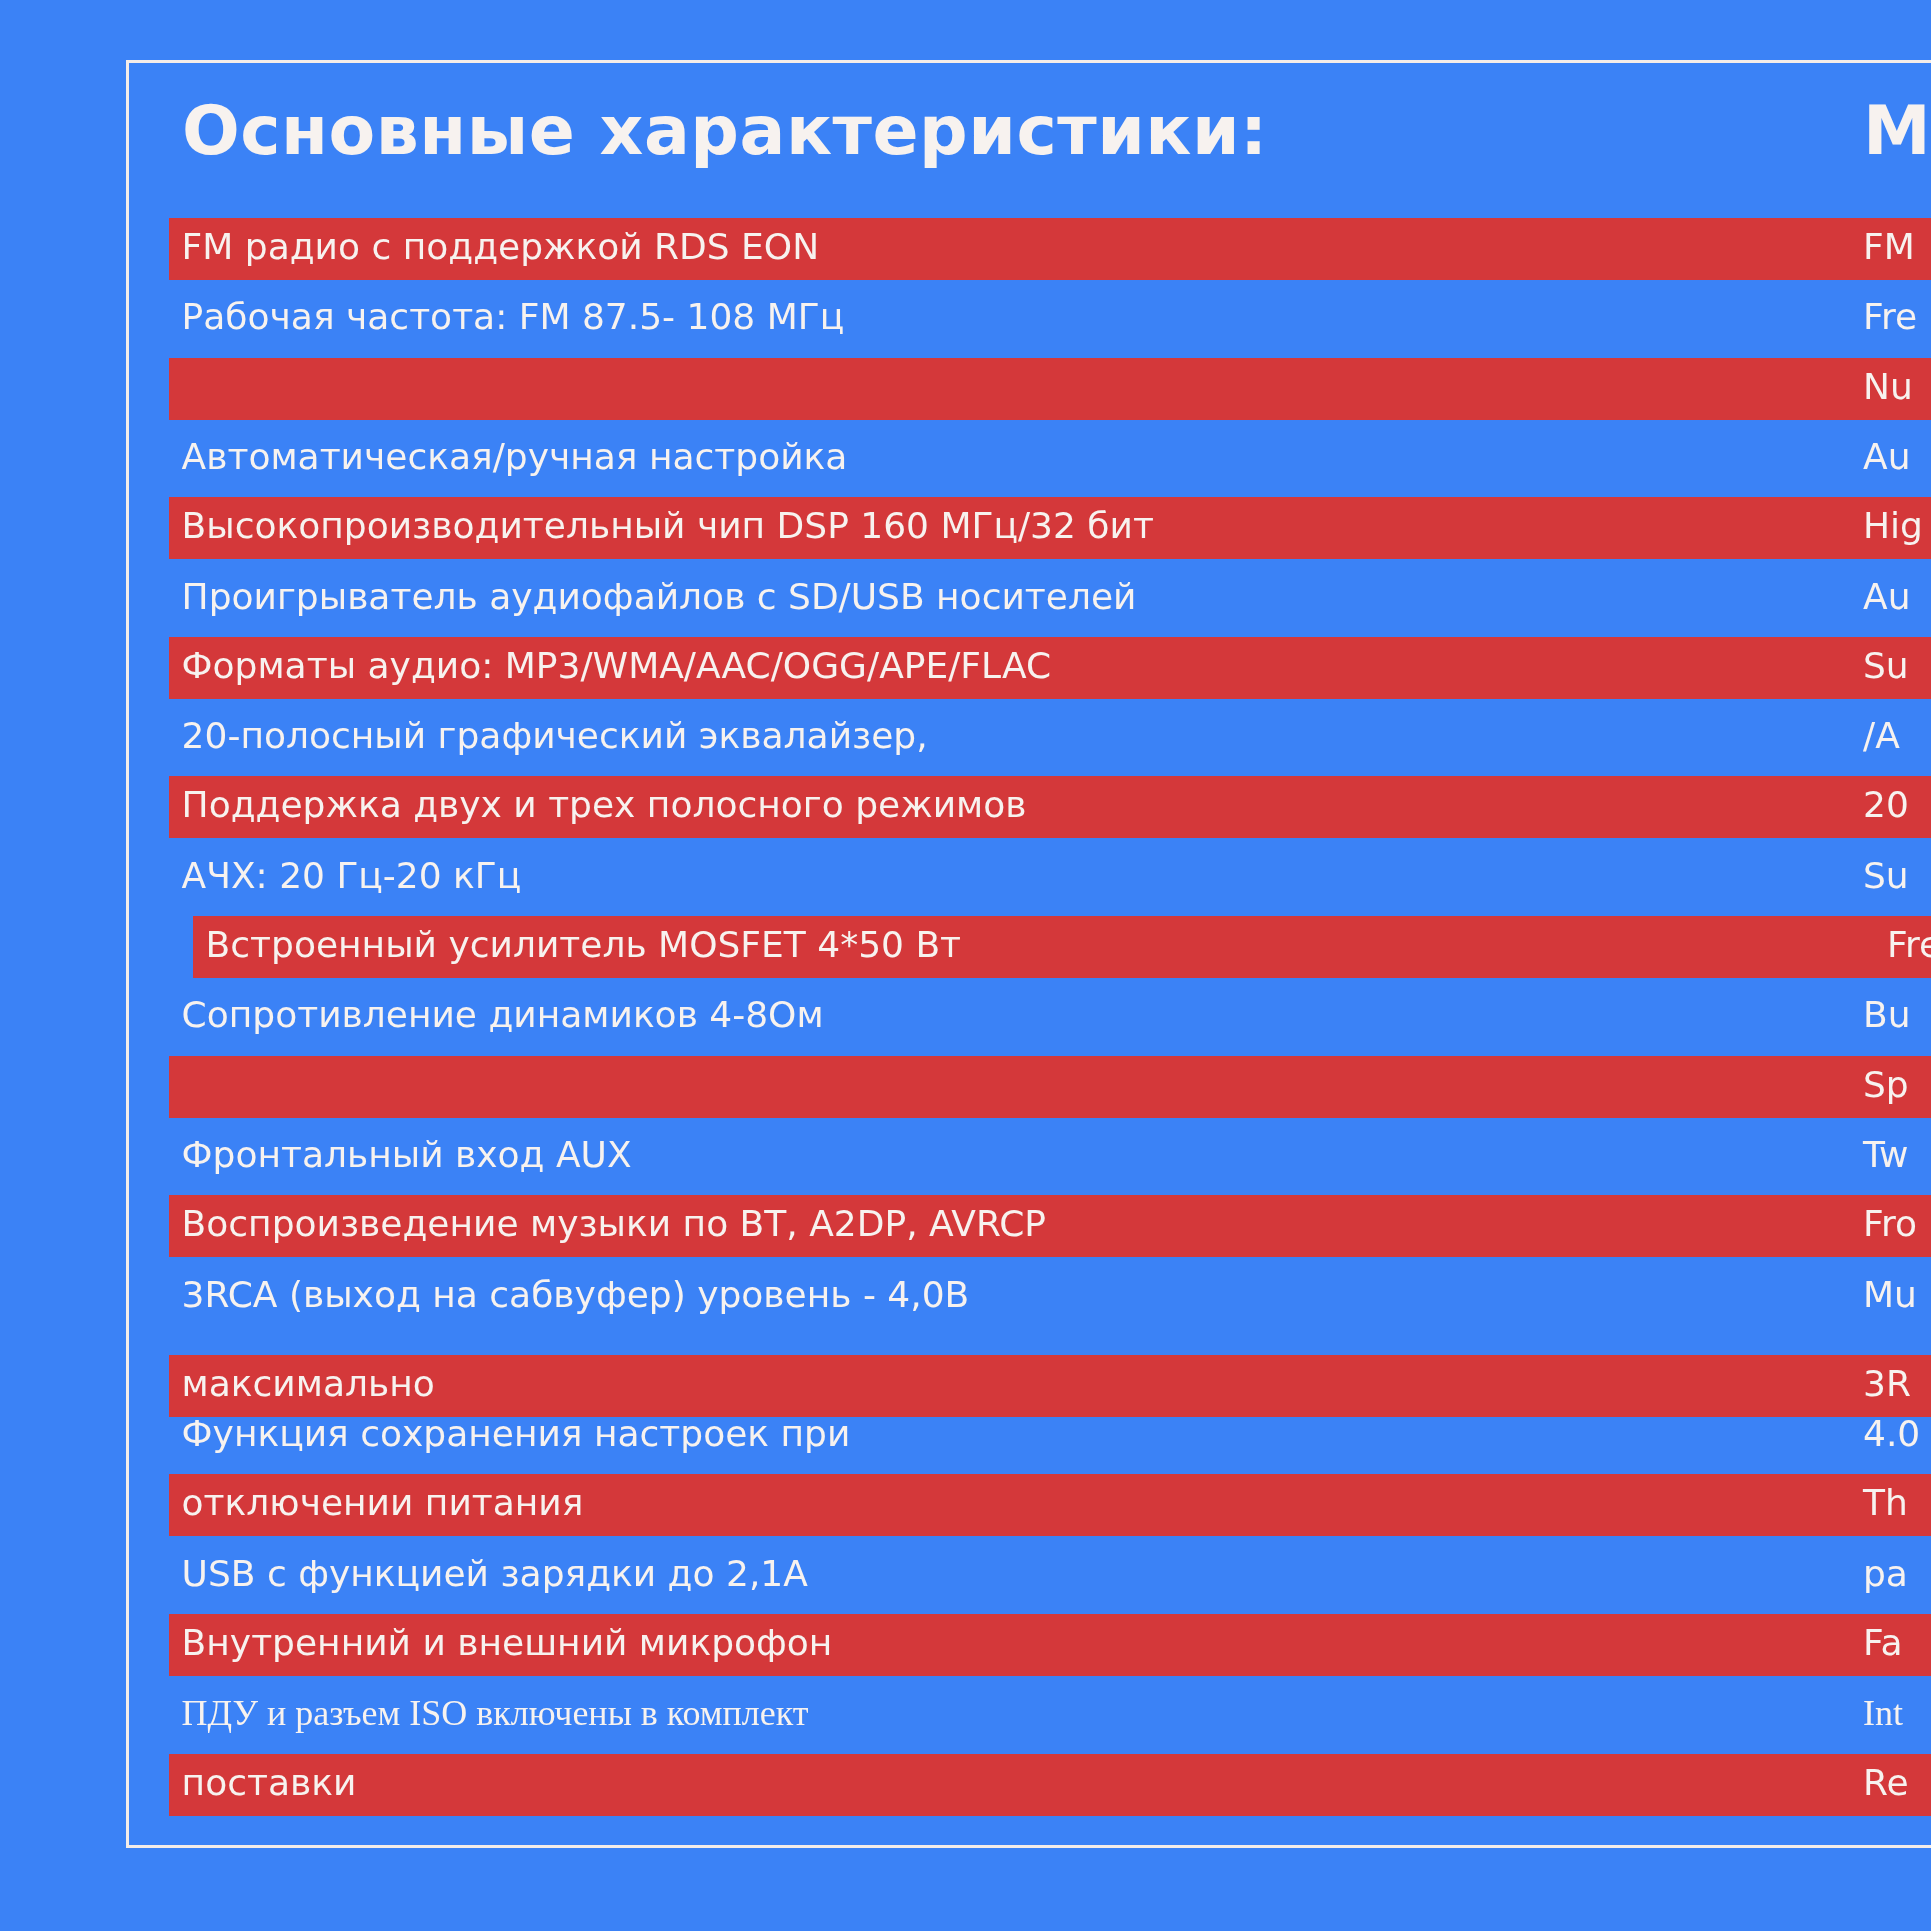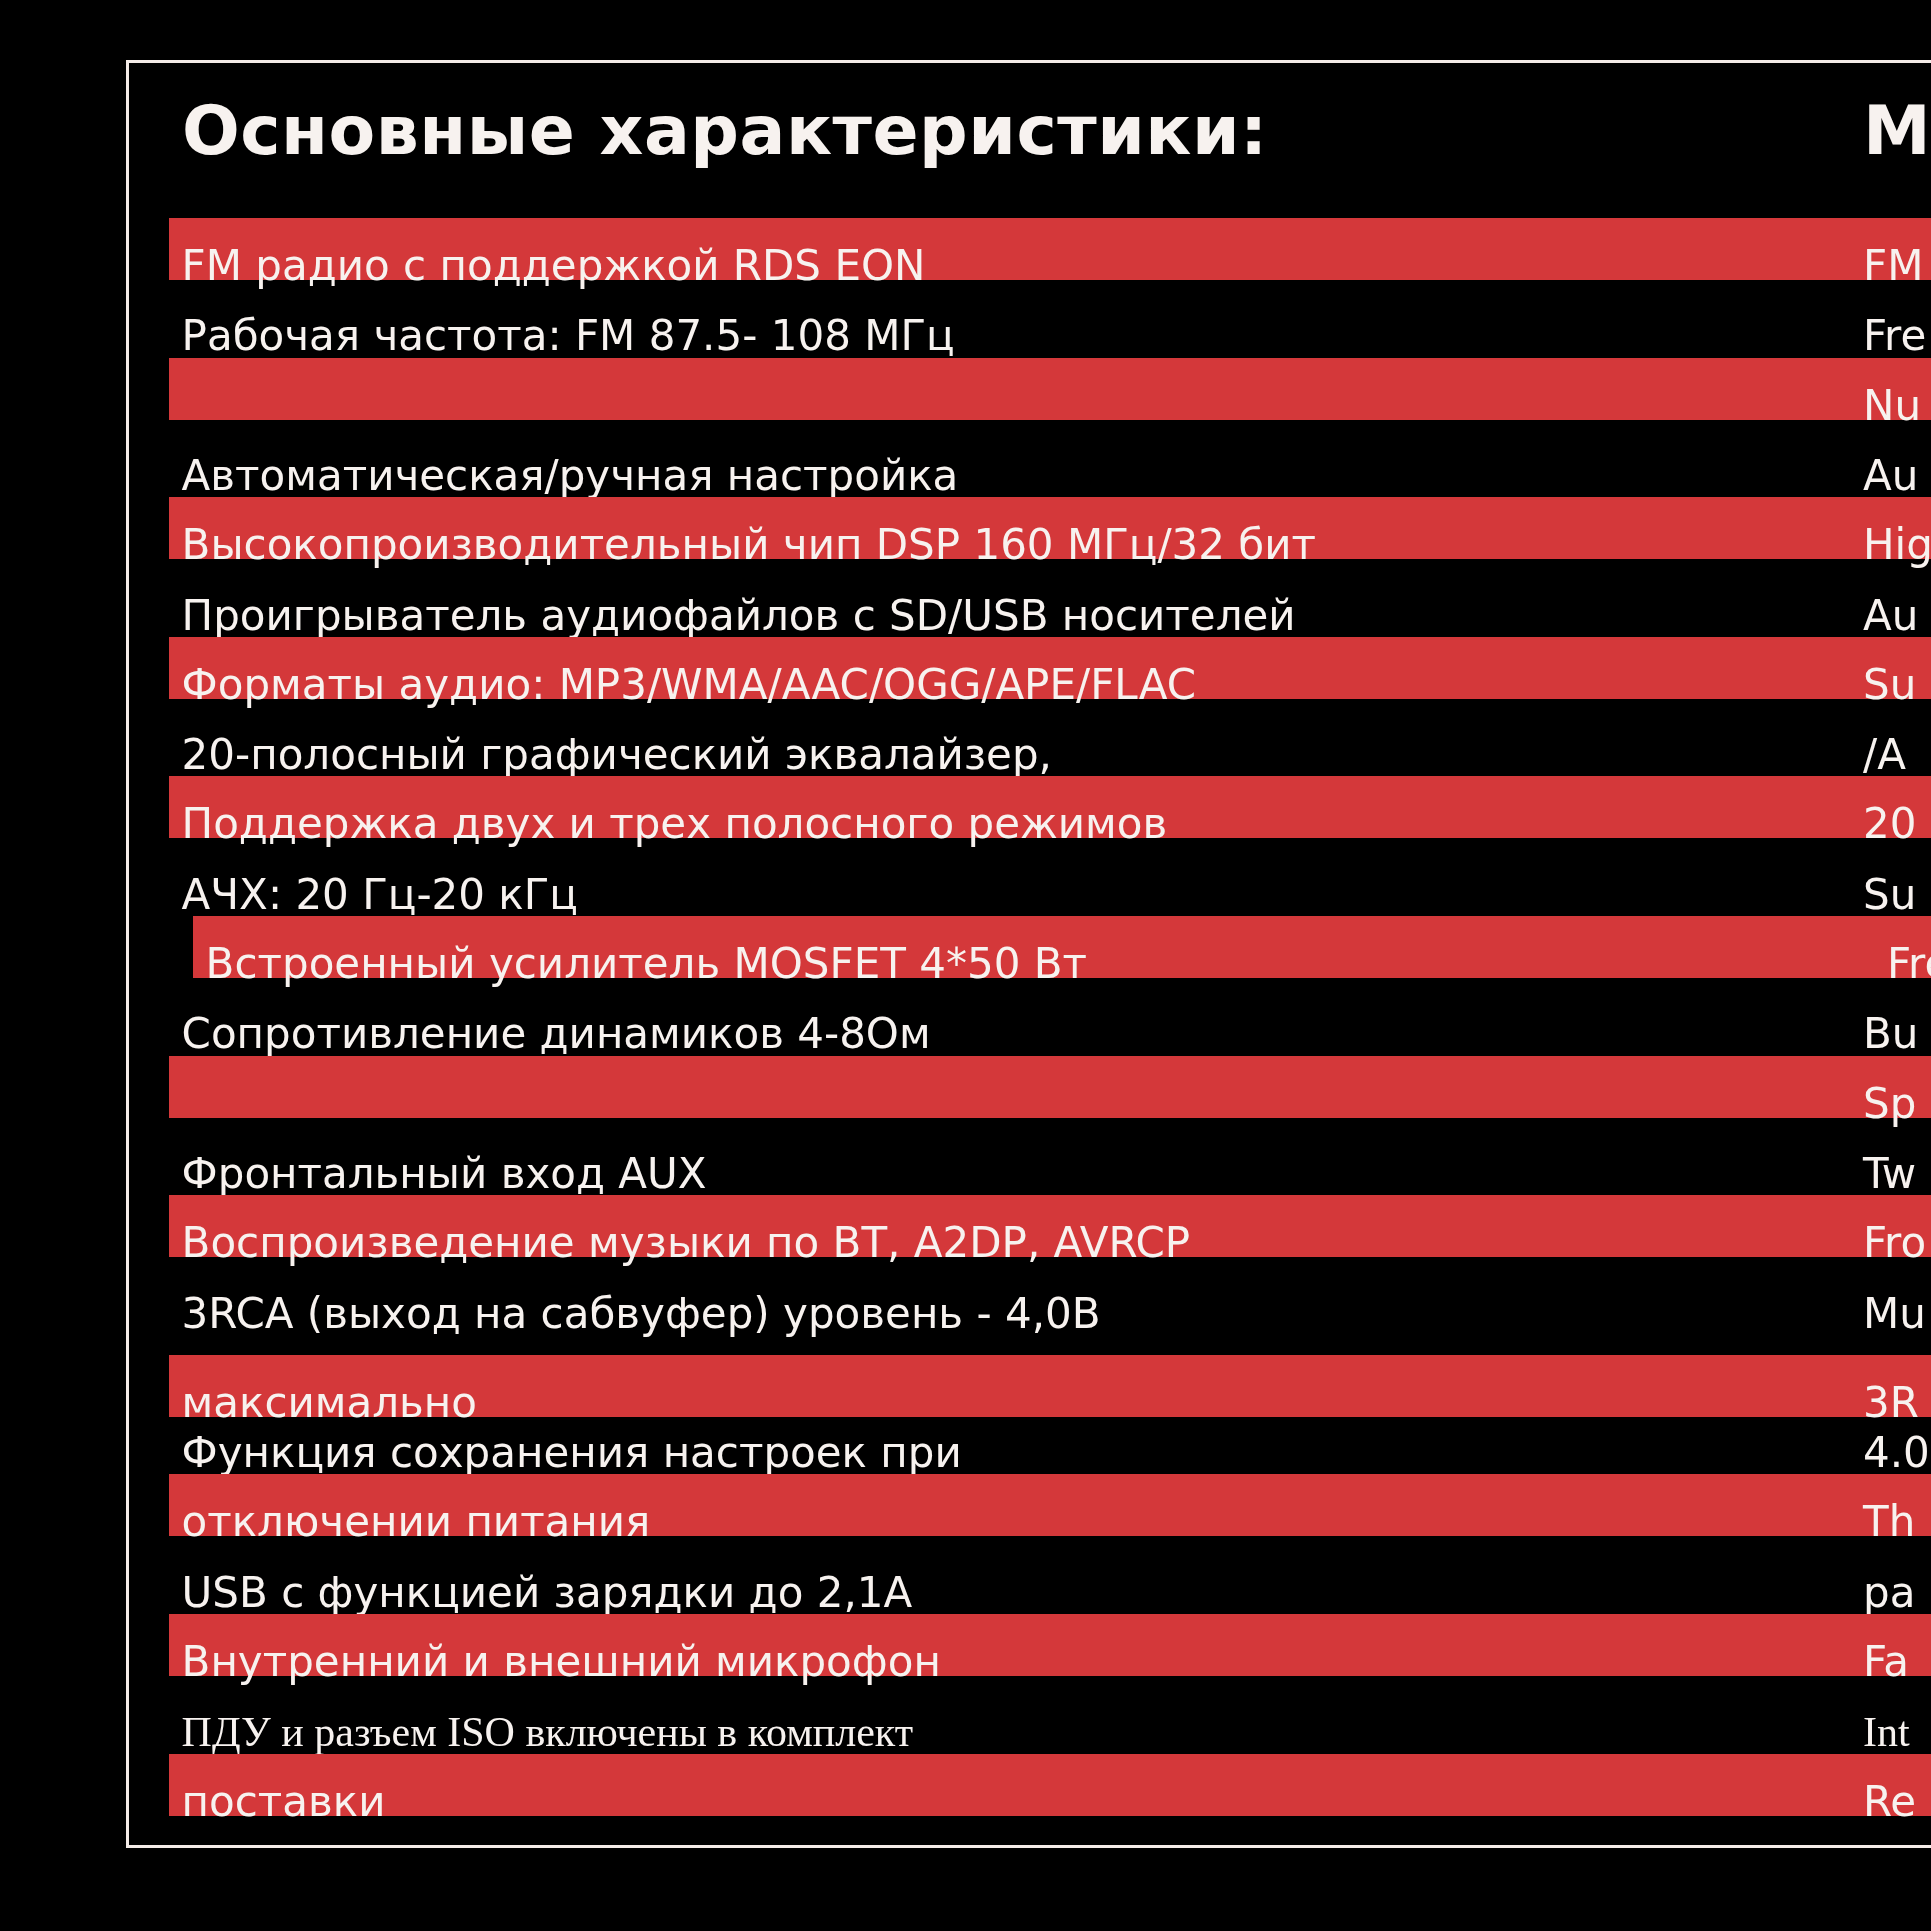--- a/index.html
+++ b/index.html
@@ -4,21 +4,21 @@
 <style>
   html, body {
     margin: 0; padding: 0;
     width: 1931px; height: 1931px;
     overflow: hidden;
     background: #ee3e33;
   }
   .page {
     position: relative;
     width: 1931px; height: 1931px;
-    background: #000000;
+    background: #3b82f6;
     font-family: "DejaVu Sans", sans-serif;
     color: #f7f2ef;
     overflow: hidden;
   }
   .frame {
     position: absolute;
     left: 126px; top: 60px;
     width: 1892px; height: 1788px;
     border: 3.9px solid #f4ece8;
     box-sizing: border-box;
@@ -46,22 +46,22 @@
     height: 66px;
   }
   .row.dark::before {
     content: "";
     position: absolute;
     left: 0; right: 0; top: 1.9px; bottom: 1.9px;
     background: #d4383a;
   }
   .cell {
     position: absolute;
-    top: 23px;
-    font-size: 42px;
+    top: 4px;
+    font-size: 36px;
     line-height: 54px;
     white-space: nowrap;
   }
   .cell.ru { left: 12.6px; }
   .cell.en { left: 1694px; }
 </style>
 </head>
 <body>
 
 <div class="page">

